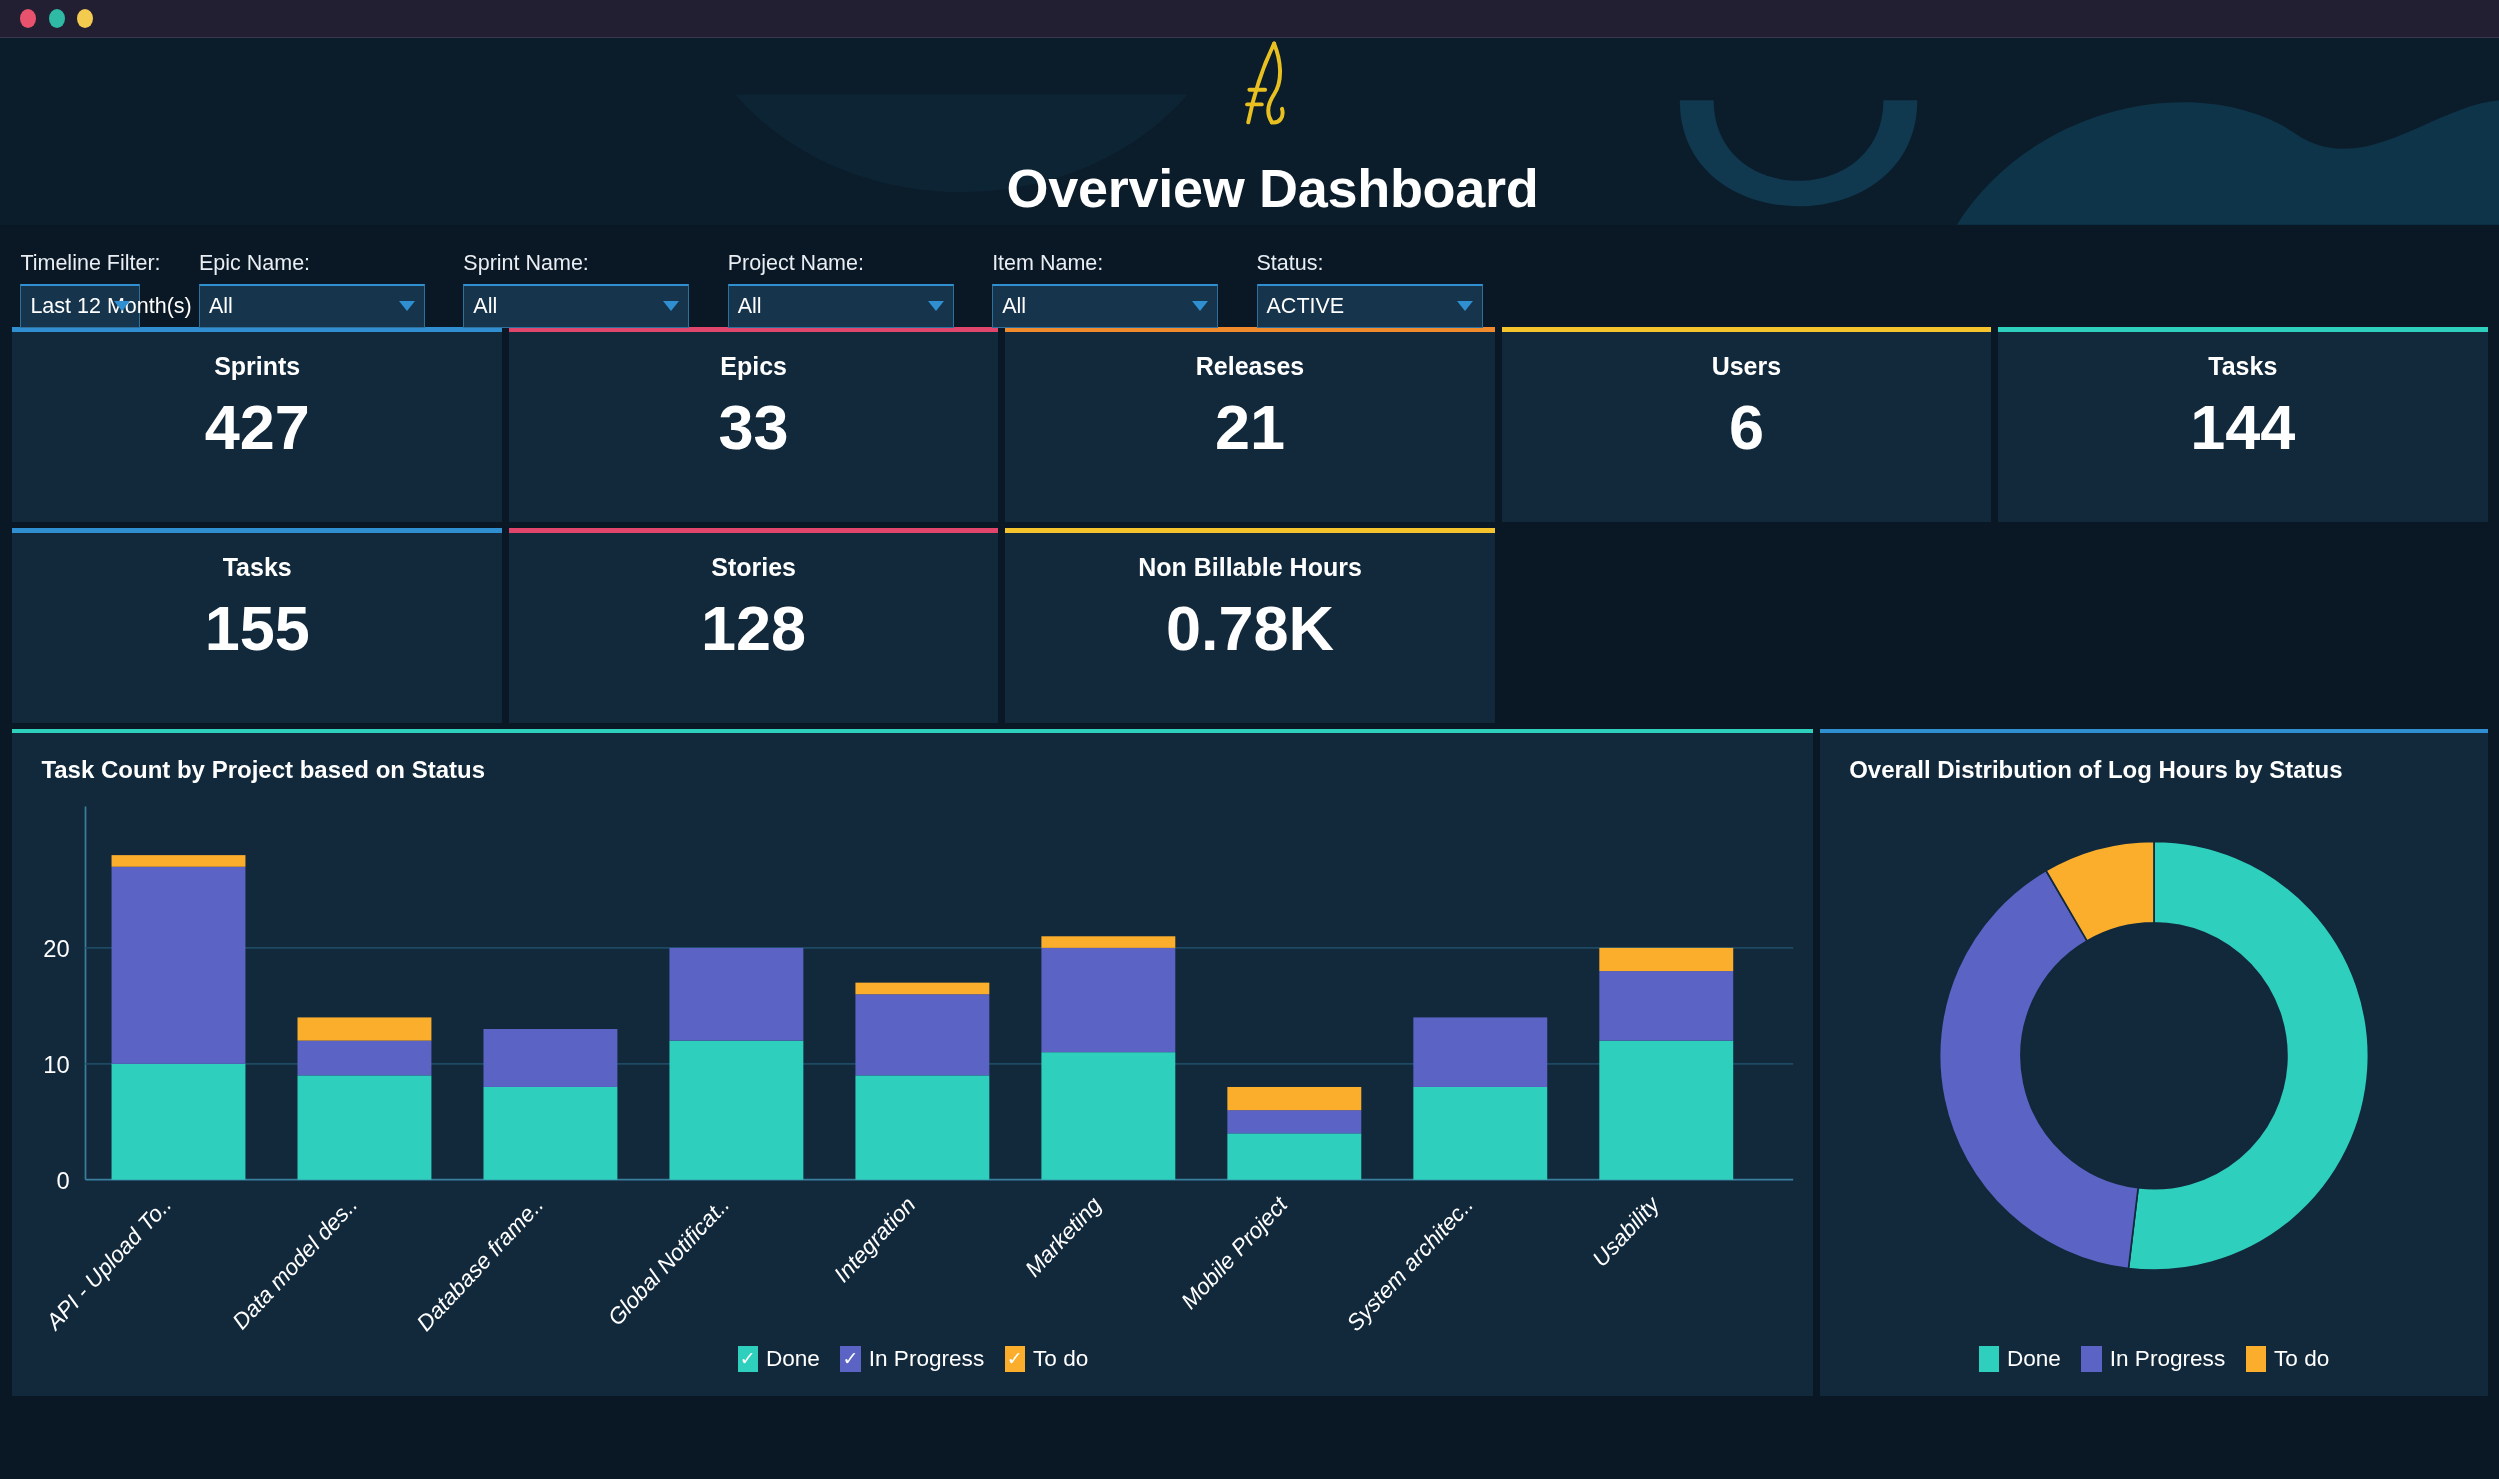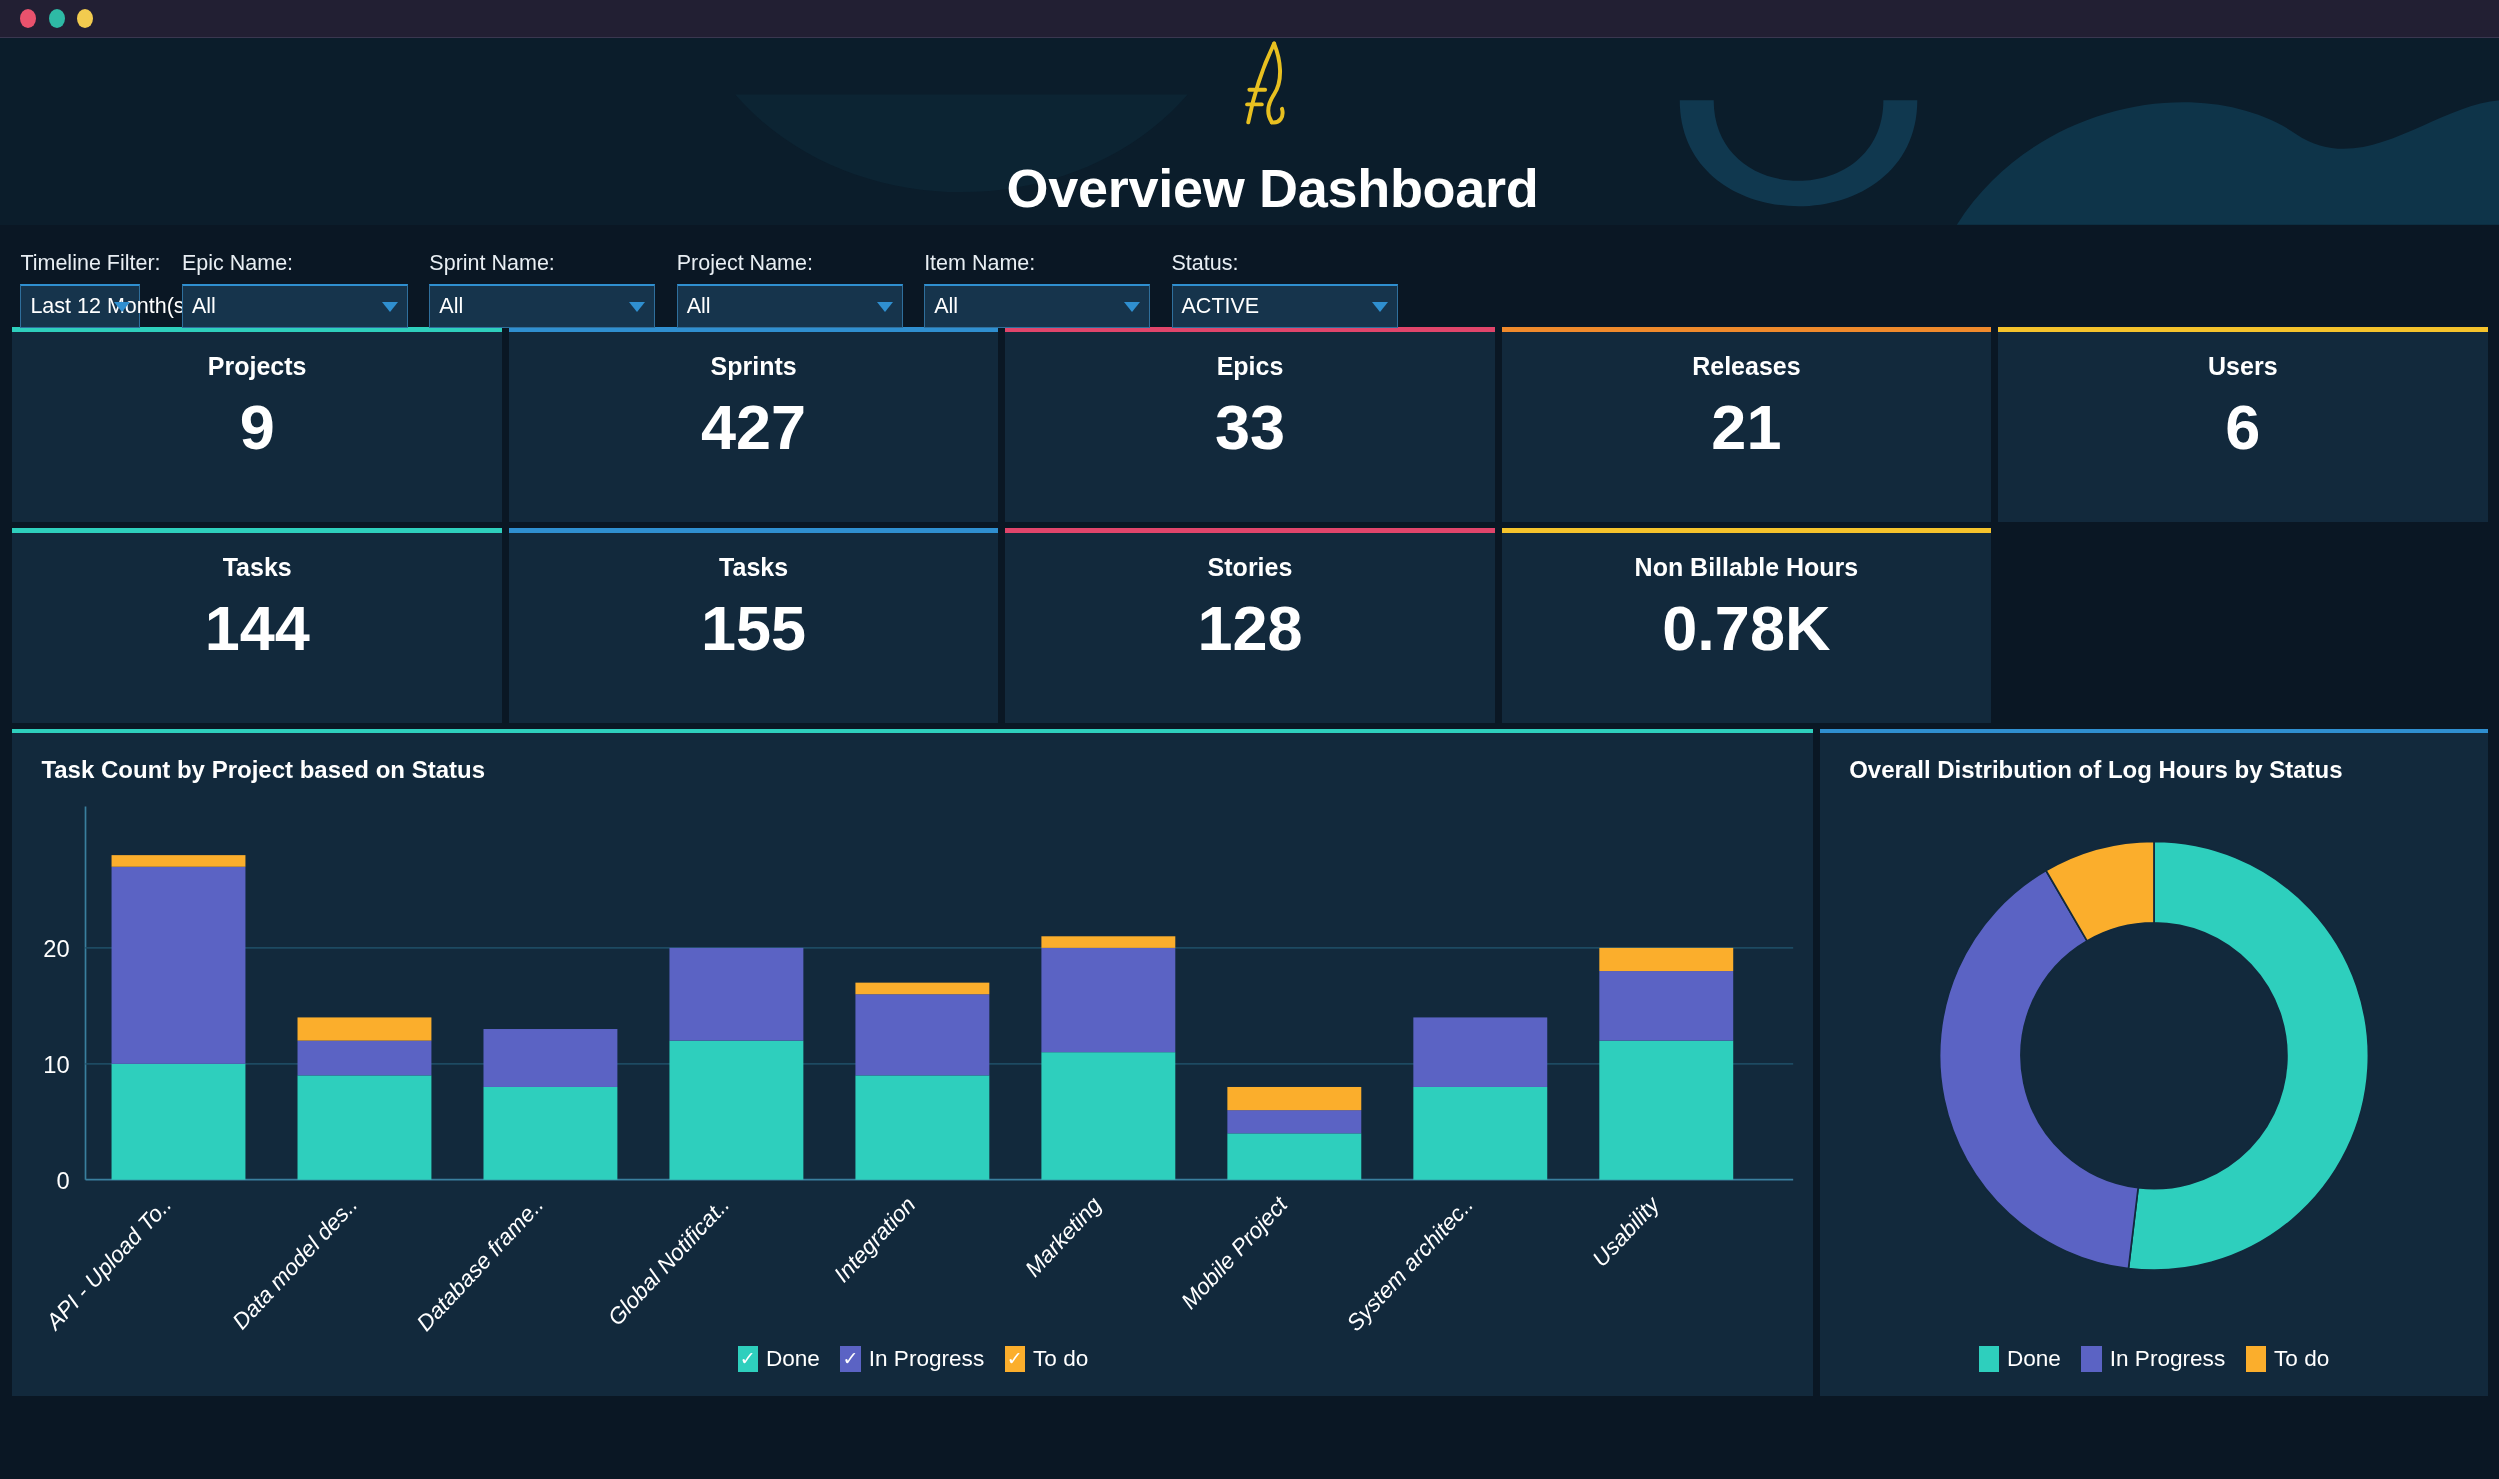--- a/index.html
+++ b/index.html
@@ -48,22 +48,22 @@
   .app-title {
     font-size: 54px;
     font-weight: bold;
     letter-spacing: -0.3px;
     color: #ffffff;
   }
 
   
   .filters {
     display: flex;
-    align-items: flex-start;
-    gap: 1px;
+    align-items: center;
+    gap: 18px;
     padding: 26px 0 0 20.4px;
     height: 102px;
   }
   .filter { margin-right: 20.4px; }
   .filter-label {
     font-size: 21.5px;
     color: #e8eef3;
     margin-bottom: 8px;
     white-space: nowrap;
   }
@@ -239,24 +239,20 @@
     <div class="filter-label">Status:</div>
     <div class="filter-select w-std">
       <span>ACTIVE</span>
       <span class="caret"></span>
     </div>
   </div>
 
 </div>
 
 <div class="kpi-grid" id="kpi-grid">
-    <div class="kpi-card" style="border-top-color: rgb(46, 207, 189);">
-      <div class="kpi-title">Projects</div>
-      <div class="kpi-value">9</div>
-    </div>
     <div class="kpi-card" style="border-top-color: rgb(47, 143, 208);">
       <div class="kpi-title">Sprints</div>
       <div class="kpi-value">427</div>
     </div>
     <div class="kpi-card" style="border-top-color: rgb(224, 69, 107);">
       <div class="kpi-title">Epics</div>
       <div class="kpi-value">33</div>
     </div>
     <div class="kpi-card" style="border-top-color: rgb(240, 138, 44);">
       <div class="kpi-title">Releases</div>

